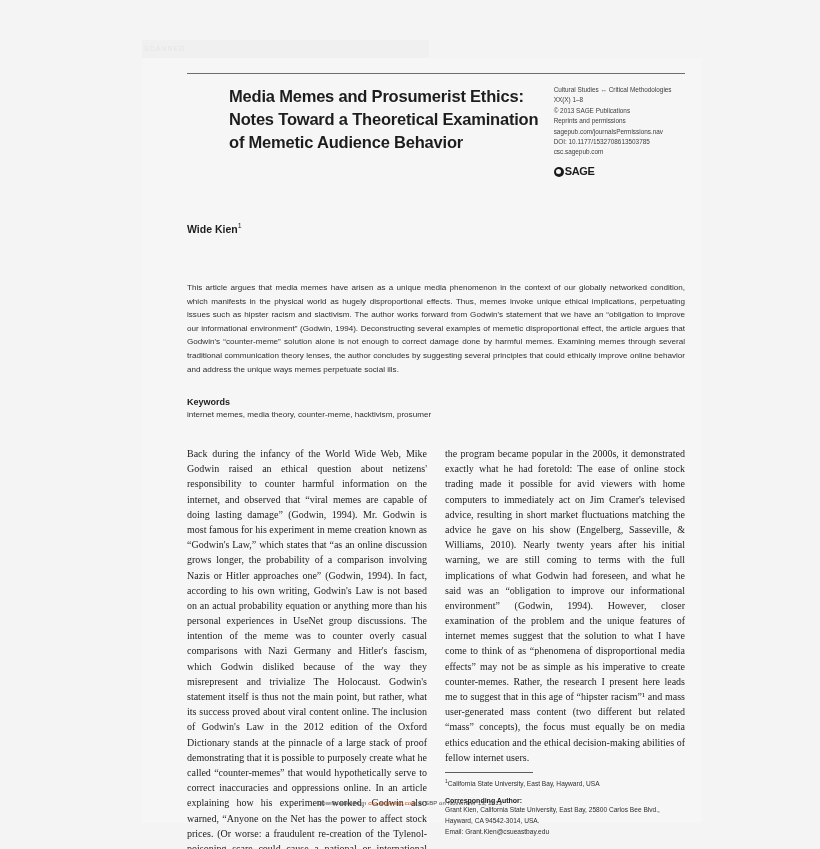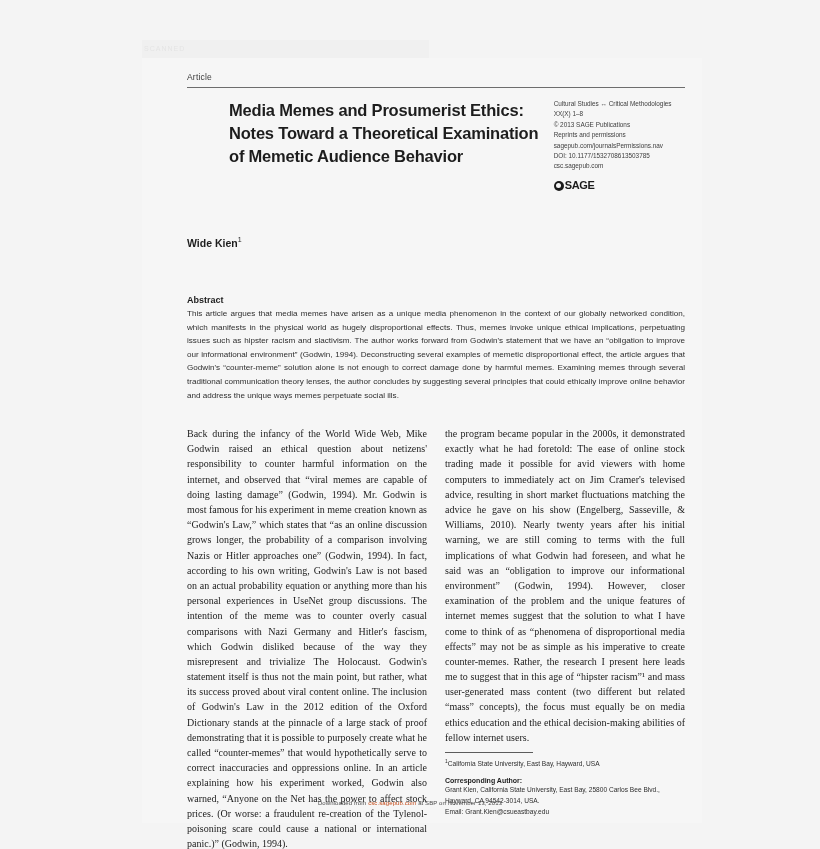--- a/index.html
+++ b/index.html
@@ -210,23 +210,20 @@
 </head>
 <body>
 
 <div id="page">
 
   <div class="watermark-strip">SCANNED</div>
 
   <div class="sheet">
     <div class="content">
 
-      <div class="runhead-row">
-        <div class="runhead-label">Article</div>
-      </div>
       <div class="rule"></div>
 
       <div class="masthead">
         <div class="title-block">
           <div class="doc-title">Media Memes and Prosumerist Ethics: Notes Toward a Theoretical Examination of Memetic Audience Behavior</div>
         </div>
         <div class="journal-block">
           <div>Cultural Studies ↔ Critical Methodologies</div>
           <div>XX(X) 1–8</div>
           <div>© 2013 SAGE Publications</div>
@@ -239,24 +236,27 @@
             <span>SAGE</span>
           </div>
         </div>
       </div>
 
       <div class="author">
         <span>Wide Kien</span><sup>1</sup>
       </div>
 
       <div class="abstract-wrap">
-        <div class="section-head">Abstract</div>
         <div class="abstract-text">This article argues that media memes have arisen as a unique media phenomenon in the context of our globally networked condition, which manifests in the physical world as hugely disproportional effects. Thus, memes invoke unique ethical implications, perpetuating issues such as hipster racism and slactivism. The author works forward from Godwin's statement that we have an “obligation to improve our informational environment” (Godwin, 1994). Deconstructing several examples of memetic disproportional effect, the article argues that Godwin's “counter-meme” solution alone is not enough to correct damage done by harmful memes. Examining memes through several traditional communication theory lenses, the author concludes by suggesting several principles that could ethically improve online behavior and address the unique ways memes perpetuate social ills.</div>
       </div>
 
+      <div class="keywords-wrap">
+        <div class="section-head">Keywords</div>
+        <div class="keywords-text">internet memes, media theory, counter-meme, hacktivism, prosumer</div>
+      </div>
 
       <div class="columns">
 
         <div class="col">
           <p class="body-p">Back during the infancy of the World Wide Web, Mike Godwin raised an ethical question about netizens' responsibility to counter harmful information on the internet, and observed that “viral memes are capable of doing lasting damage” (Godwin, 1994). Mr. Godwin is most famous for his experiment in meme creation known as “Godwin's Law,” which states that “as an online discussion grows longer, the probability of a comparison involving Nazis or Hitler approaches one” (Godwin, 1994). In fact, according to his own writing, Godwin's Law is not based on an actual probability equation or anything more than his personal experiences in UseNet group discussions. The intention of the meme was to counter overly casual comparisons with Nazi Germany and Hitler's fascism, which Godwin disliked because of the way they misrepresent and trivialize The Holocaust. Godwin's statement itself is thus not the main point, but rather, what its success proved about viral content online. The inclusion of Godwin's Law in the 2012 edition of the Oxford Dictionary stands at the pinnacle of a large stack of proof demonstrating that it is possible to purposely create what he called “counter-memes” that would hypothetically serve to correct inaccuracies and oppressions online. In an article explaining how his experiment worked, Godwin also warned, “Anyone on the Net has the power to affect stock prices. (Or worse: a fraudulent re-creation of the Tylenol-poisoning scare could cause a national or international panic.)” (Godwin, 1994).</p>
         </div>
 
         <div class="col">
           <p class="body-p">the program became popular in the 2000s, it demonstrated exactly what he had foretold: The ease of online stock trading made it possible for avid viewers with home computers to immediately act on Jim Cramer's televised advice, resulting in short market fluctuations matching the advice he gave on his show (Engelberg, Sasseville, &amp; Williams, 2010). Nearly twenty years after his initial warning, we are still coming to terms with the full implications of what Godwin had foreseen, and what he said was an “obligation to improve our informational environment” (Godwin, 1994). However, closer examination of the problem and the unique features of internet memes suggest that the solution to what I have come to think of as “phenomena of disproportional media effects” may not be as simple as his imperative to create counter-memes. Rather, the research I present here leads me to suggest that in this age of “hipster racism”¹ and mass user-generated mass content (two different but related “mass” concepts), the focus must equally be on media ethics education and the ethical decision-making abilities of fellow internet users.</p>
 

